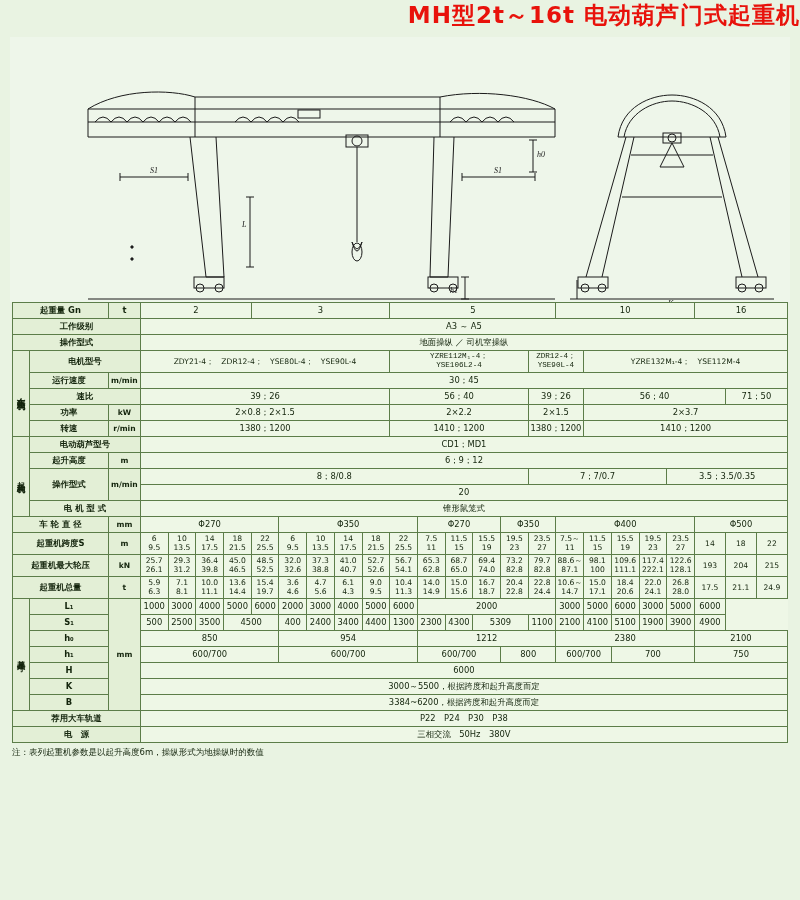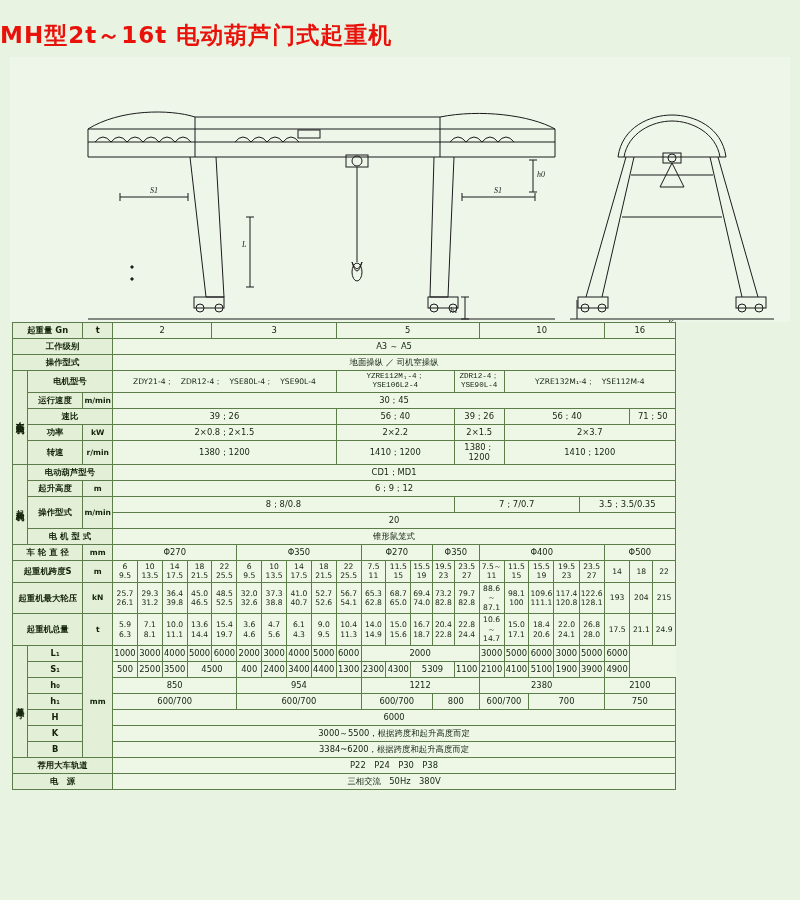--- a/index.html
+++ b/index.html
@@ -7,26 +7,25 @@
     width:800px;height:900px;
     background:#e9f3e2;
     font-family:"Liberation Sans", sans-serif;
     color:#111;
     overflow:hidden;
   }
   .page{position:relative;width:800px;height:900px;}
 
   
   .title{
-    text-align:left;
+    text-align:right;
     color:#e8120b;
     font-weight:bold;
     font-size:23px;
     letter-spacing:1px;
-    padding-top:20px;
     font-family:"DejaVu Sans","Liberation Sans",sans-serif;
   }
 
   
   .drawing{
     position:relative;
     margin:6px 10px 0 10px;
     height:265px;
     background:#eef6ea;
   }
@@ -38,21 +37,21 @@
     font-weight:bold;
     font-size:15px;
     margin:8px 0 4px 12px;
     font-family:"DejaVu Sans","Liberation Sans",sans-serif;
   }
 
   
   table.spec{
     border-collapse:collapse;
     margin:0 12px;
-    width:664px;
+    width:776px;
     background:#eef7e6;
     font-size:8.4px;
     font-family:"DejaVu Sans","Liberation Sans",sans-serif;
   }
   table.spec td,table.spec th{
     border:1px solid #5c7d49;
     text-align:center;
     vertical-align:middle;
     padding:1px 1px;
     line-height:1.25;
@@ -405,21 +404,21 @@
       <td class="small" style="white-space:pre-line">73.2
 82.8</td>
       <td class="small" style="white-space:pre-line">79.7
 82.8</td>
       <td class="small">88.6～87.1</td>
       <td class="small" style="white-space:pre-line">98.1
 100</td>
       <td class="small" style="white-space:pre-line">109.6
 111.1</td>
       <td class="small" style="white-space:pre-line">117.4
-120.8</td>
+222.1</td>
       <td class="small" style="white-space:pre-line">122.6
 128.1</td>
       <td class="small">193</td>
       <td class="small">204</td>
       <td class="small">215</td>
     </tr>
 
     <tr>
       <td class="lbl" colspan="2">起重机总量</td>
       <td class="lbl small">t</td>
@@ -547,13 +546,14 @@
       <td colspan="23">P22　P24　P30　P38</td>
     </tr>
 
     <tr>
       <td class="lbl" colspan="3">电　源</td>
       <td colspan="23">三相交流　50Hz　380V</td>
     </tr>
   </tbody>
     </table>
 
+  <div class="note">注：表列起重机参数是以起升高度6m，操纵形式为地操纵时的数值</div>
 </div>
 
 </body></html>

